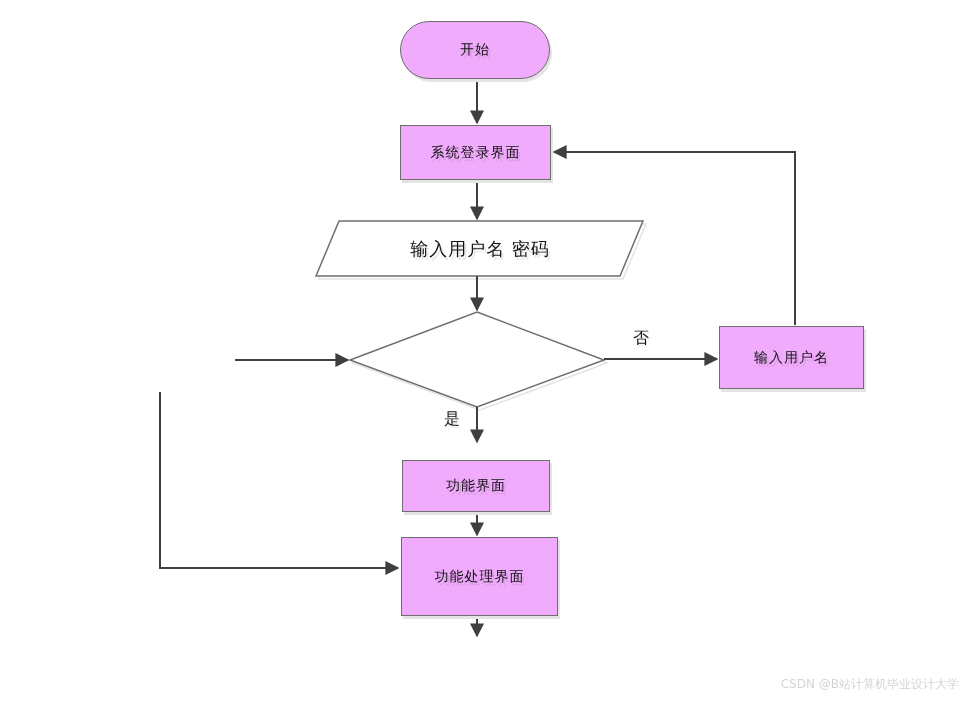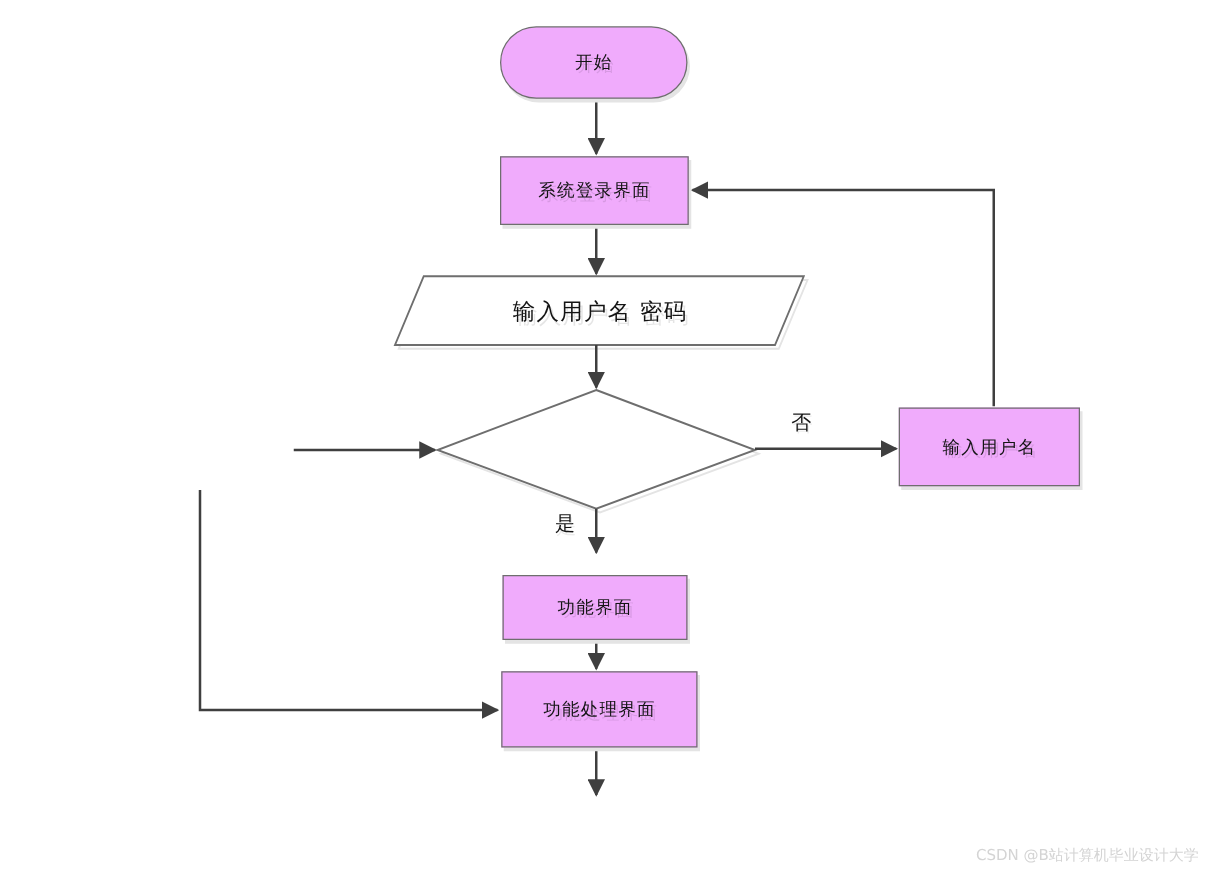--- a/index.html
+++ b/index.html
@@ -25,21 +25,21 @@
   }
   .edge-label{
     position:absolute;z-index:3;font-size:16px;color:#141414;
     text-shadow:1px 2px 0 rgba(0,0,0,0.08);
   }
   #node-start{left:400px;top:21px;width:150px;height:58px;}
   #node-login{left:400px;top:125px;width:151px;height:55px;}
   #node-database{left:84px;top:330px;width:151px;height:62px;}
   #node-error{left:719px;top:326px;width:145px;height:63px;}
   #node-func{left:402px;top:444px;width:148px;height:52px;margin-top:16px;}
-  #node-procfunc{left:401px;top:537px;width:157px;height:61px;}
+  #node-procfunc{left:401px;top:537px;width:157px;height:79px;}
   #node-end{left:403px;top:638px;width:152px;height:59px;}
   #label-input{left:339px;top:221px;width:282px;height:55px;}
   #label-verify{left:350px;top:312px;width:254px;height:95px;}
   #label-no{left:633px;top:328px;}
   #label-yes{left:444px;top:409px;}
   #watermark{
     position:absolute;z-index:4;left:683px;top:676px;width:276px;
     font-family:"DejaVu Sans","Liberation Sans",sans-serif;
     font-size:12px;color:#d4d4d4;text-align:right;letter-spacing:0;
     text-shadow:none;

